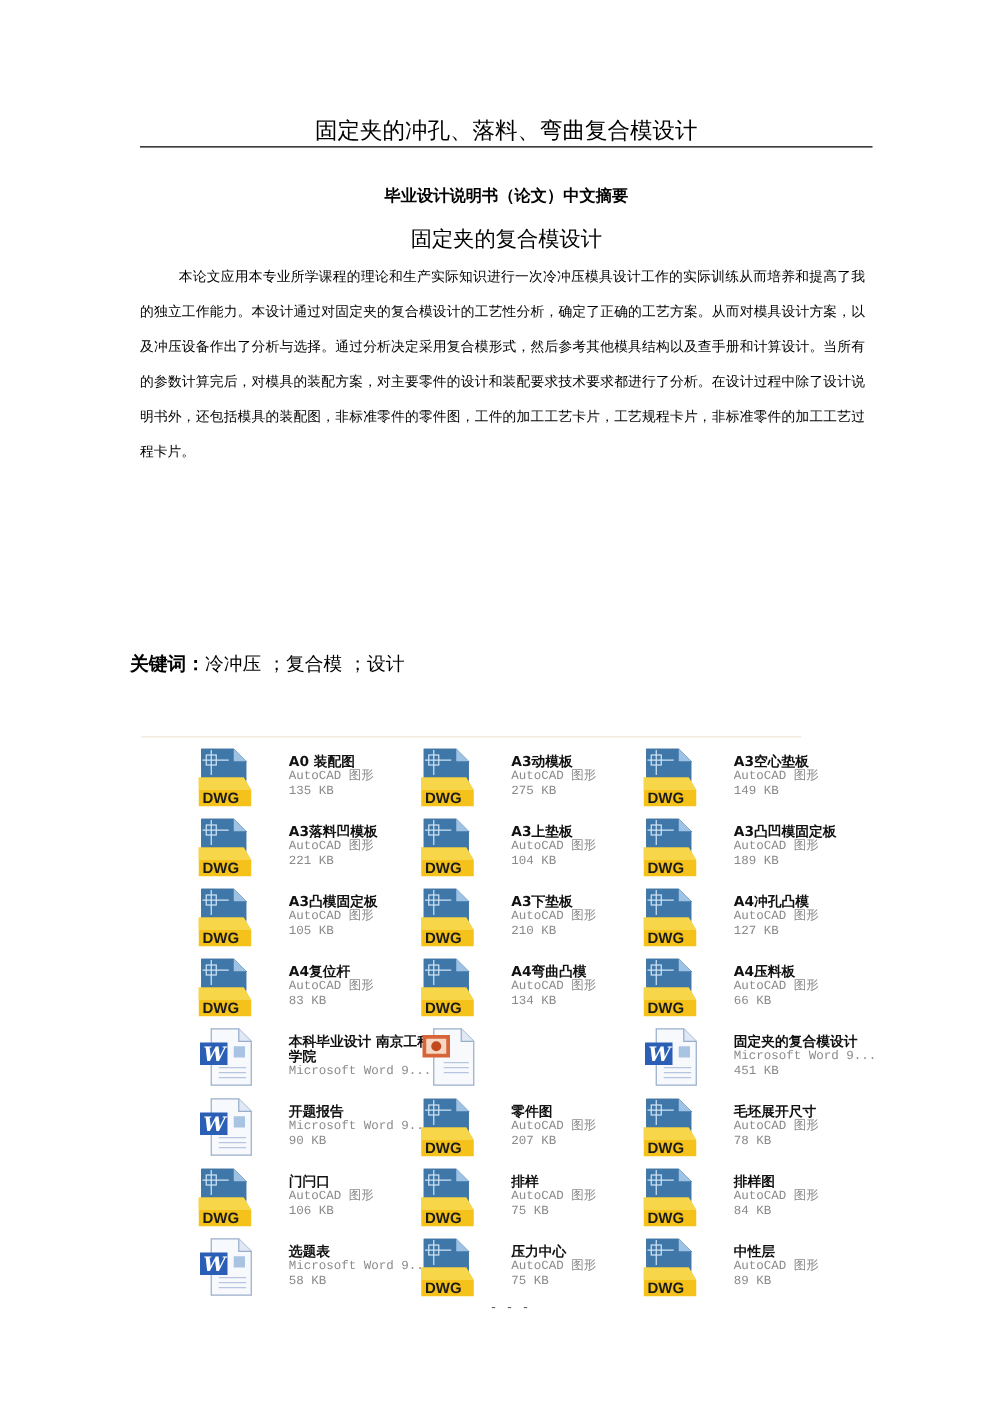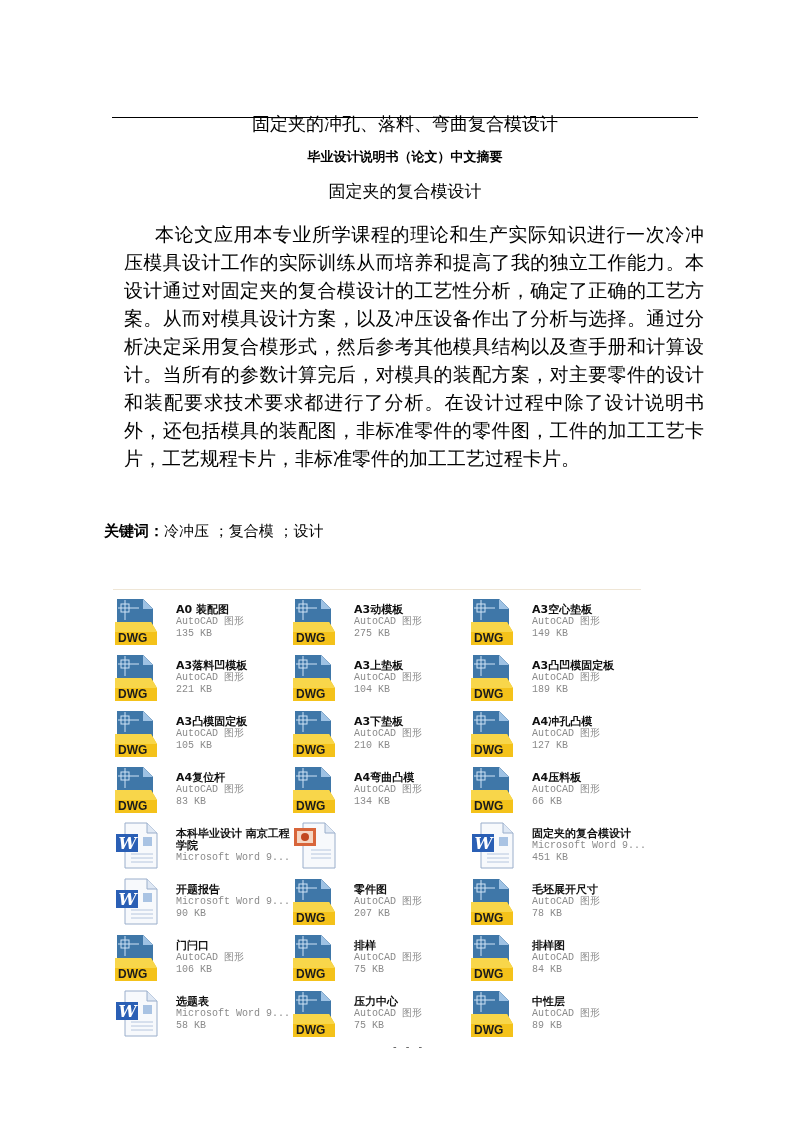--- a/index.html
+++ b/index.html
@@ -1,28 +1,28 @@
 <!DOCTYPE html>
 <html><head>
 <meta charset="utf-8">
 <style>
   html, body { margin:0; padding:0; background:#ffffff; }
   body { width:794px; height:1123px; position:relative; overflow:hidden; font-family:"DejaVu Sans", sans-serif; color:#000; }
-  .page-header { position:absolute; left:112px; top:92px; width:586px; text-align:center; font-size:18px; font-family:"DejaVu Serif", serif;margin-top:20px; }
+  .page-header { position:absolute; left:112px; top:92px; width:586px; text-align:center; font-size:18px; font-family:"DejaVu Serif", serif; }
   .header-rule { position:absolute; left:112px; top:117px; width:586px; height:0; border-top:1px solid #000; }
   .doc-title { position:absolute; left:112px; top:148px; width:586px; text-align:center; font-size:13px; font-weight:bold; }
   .doc-subtitle { position:absolute; left:112px; top:180px; width:586px; text-align:center; font-size:17px; }
-  .abstract { position:absolute; left:112px; top:208px; width:580px; font-size:19px; line-height:28px; text-indent:31px; margin:12px; text-align:justify; }
+  .abstract { position:absolute; left:112px; top:208px; width:580px; font-size:11px; line-height:28px; text-indent:31px; margin:0; text-align:justify; }
   .keywords { position:absolute; left:104px; top:522px; font-size:15px; }
   .keywords .kw-label { font-weight:bold; }
   .grid-box { position:absolute; left:113px; top:589px; width:528px; height:452px; border-top:1px solid #efe6d6; }
   .file-grid { display:grid; grid-template-columns:178px 178px 172px; grid-auto-rows:56px; padding-top:6px; }
   .file-item { display:flex; align-items:flex-start; }
-  .file-icon { width:50px; height:50px; flex:0 0 50px; position:relative; }
-  .file-meta { margin-left:13px; margin-top:8px; line-height:12px; }
+  .file-icon { width:50px; height:50px; flex:0 0 50px; position:relative;margin-left:44px; }
+  .file-meta { margin-left:24px; margin-top:8px; line-height:12px; }
   .file-name { font-size:11px; font-weight:bold; color:#111; white-space:normal; width:118px; line-height:12px; }
   .file-type, .file-size { font-family:Liberation Mono, monospace; font-size:10px; color:#8a8a8a; white-space:nowrap; }
   .pagenum { position:absolute; left:393px; top:1041px; font-size:10px; color:#555; letter-spacing:3px; }
 </style>
 </head>
 <body>
 
 <div class="page-header">固定夹的冲孔、落料、弯曲复合模设计</div>
 <div class="header-rule"></div>
 

